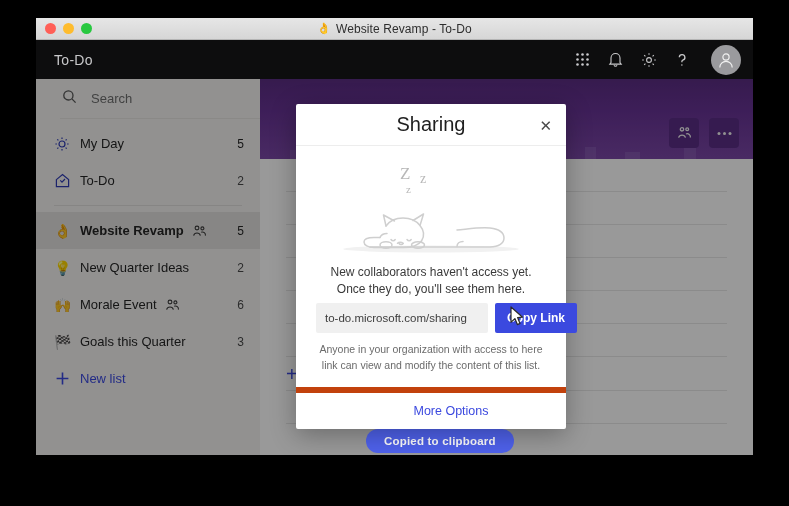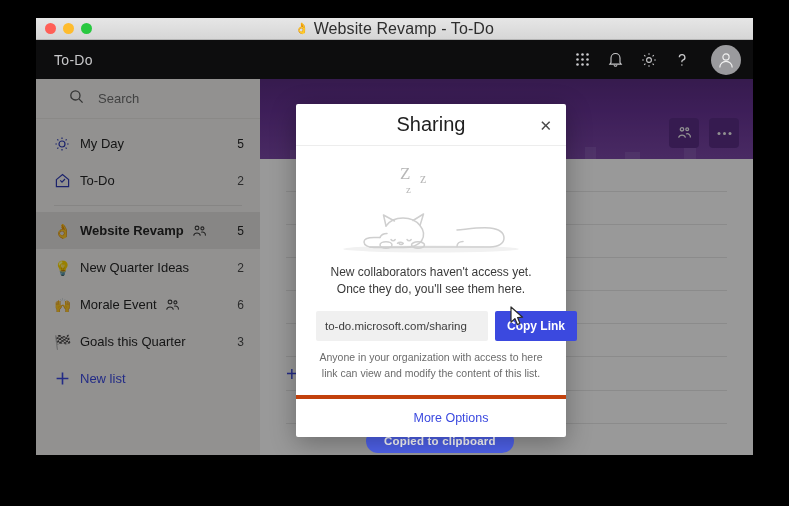--- a/index.html
+++ b/index.html
@@ -30,21 +30,21 @@
   .light { width: 11px; height: 11px; border-radius: 50%; }
   .light.red    { background: #ff5f57; }
   .light.yellow { background: #febc2e; }
   .light.green  { background: #28c840; }
   .title-wrap {
     position: absolute; left: 0; right: 0; top: 0; bottom: 0;
     display: flex; align-items: center; justify-content: center; gap: 5px;
     pointer-events: none;
   }
   .title-emoji { font-size: 11px; line-height: 1; }
-  .title-text { font-size: 16px; color: #2e2e2e; letter-spacing: .1px; }
+  .title-text { font-size: 12px; color: #2e2e2e; letter-spacing: .1px; }
 
   
   .appheader {
     height: 39px; background: #0d0d0e;
     display: flex; align-items: center; padding: 0 12px 0 18px;
   }
   .app-title { color: #c8c8ca; font-size: 14px; letter-spacing: .3px; }
   .header-actions { margin-left: auto; display: flex; align-items: center; gap: 18px; }
   .hicon { color: #c9c9cb; display: flex; align-items: center; justify-content: center; }
   .avatar {
@@ -53,21 +53,21 @@
     margin-left: 4px;
   }
 
   
   .body { display: flex; height: calc(100% - 61px); }
 
   
   .sidebar { width: 224px; background: #f3f2f1; flex: none; display: flex; flex-direction: column; }
   .searchbar {
     height: 40px; display: flex; align-items: center; gap: 14px;
-    padding: 0 33px; border-bottom: 1px solid #e6e4e2;
+    padding: 0 2px; border-bottom: 1px solid #e6e4e2; margin-left: 24px;
   }
   .search-input {
     border: none; background: transparent; outline: none;
     font-family: "Liberation Sans", sans-serif; font-size: 13px; color: #4b4b4b; width: 100%;
   }
   .search-input::placeholder { color: #6e6e6e; }
 
   .navlist { padding-top: 6px; }
   .navitem {
     height: 37px; display: flex; align-items: center; gap: 0;
@@ -150,34 +150,34 @@
   }
   .modal-body { padding: 16px 20px 14px; text-align: center; }
   .zzz { position: relative; height: 40px; }
   .z { position: absolute; color: #b8b8b8; font-family: "Liberation Serif", serif; }
   .z1 { left: 84px; top: 2px;  font-size: 17px; }
   .z2 { left: 104px; top: 9px; font-size: 14px; }
   .z3 { left: 90px; top: 21px; font-size: 11px; }
   .catwrap { display: flex; justify-content: center; margin-top: -2px; }
   .empty-text { font-size: 12px; color: #3a3a3a; line-height: 1.45; margin-top: 10px; padding: 0 6px; }
 
-  .linkrow { display: flex; align-items: stretch; gap: 7px; margin-top: 12px; }
+  .linkrow { display: flex; align-items: stretch; gap: 7px; margin-top: 4px; }
   .linkfield {
     flex: 1; background: #f0f0f0; border: none; outline: none; border-radius: 2px;
     font-family: "Liberation Sans", sans-serif; font-size: 11.5px; color: #3d3d3d;
     padding: 8px 9px; text-align: left;
   }
   .copybtn {
     background: #3b49df; color: #fff; border: none; border-radius: 2px;
     font-family: "Liberation Sans", sans-serif; font-size: 12px; font-weight: bold;
     padding: 8px 12px; cursor: pointer; white-space: nowrap;
   }
   .note { font-size: 10.5px; color: #6b6b6b; line-height: 1.5; margin-top: 9px; padding: 0 2px; }
   .modal-foot {
-    border-top: 4px solid #c2410c; height: 42px;
+    border-top: 6px solid #c2410c; height: 42px;
     display: flex; align-items: center; justify-content: center; padding-left: 40px;
   }
   .more-options { font-size: 12.5px; color: #3b49df; cursor: pointer; }
 
   
   .cursor { position: absolute; left: 474px; top: 288px; z-index: 60; }
 </style>
 </head>
 <body>
 

